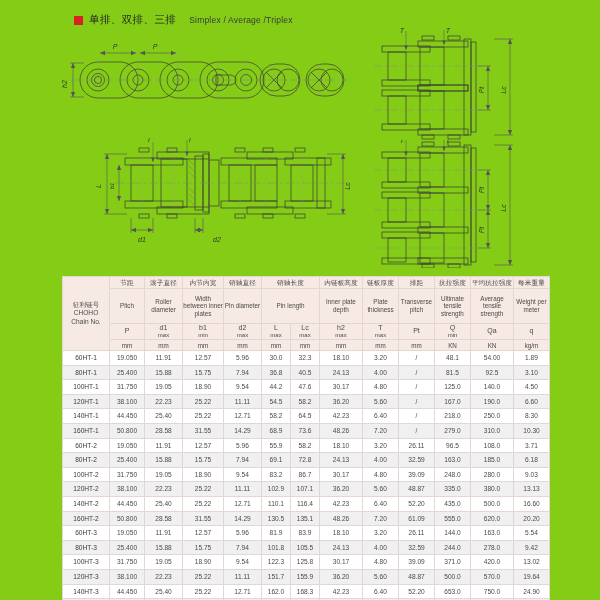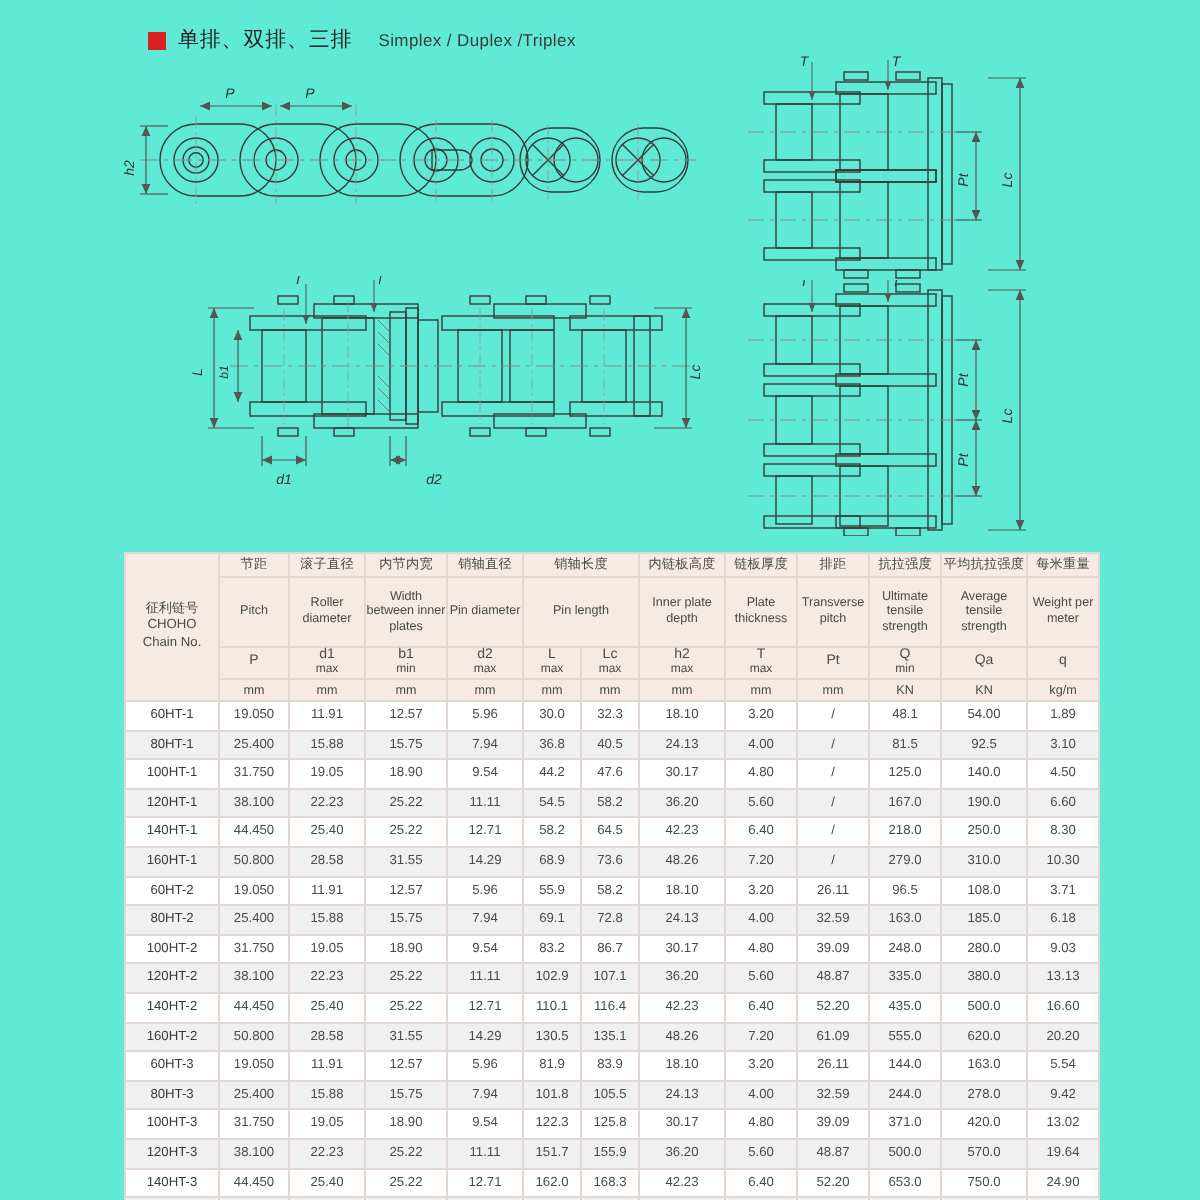--- a/index.html
+++ b/index.html
@@ -8,21 +8,21 @@
     width: 600px;
     height: 600px;
     background: #ffffff;
     font-family: "Liberation Sans", "DejaVu Sans", sans-serif;
     overflow: hidden;
   }
   #page {
     position: relative;
     width: 600px;
     height: 600px;
-    background: #5eead4;
+    background: #84cc16;
     text-decoration: underline;
   }
 
   
   .title-bar {
     position: absolute;
     left: 74px;
     top: 13px;
     display: flex;
     align-items: center;
@@ -154,21 +154,21 @@
   .lbl-s { font-family: "Liberation Sans", sans-serif; font-size: 6px; fill: #333333; font-style: italic; }
 </style>
 </head>
 <body>
 
 <div id="page">
 
   <div class="title-bar">
     <span class="title-bullet"></span>
     <span class="title-cn">单排、双排、三排</span>
-    <span class="title-en">Simplex / Duplex /Triplex</span>
+    <span class="title-en">Simplex / Average /Triplex</span>
   </div>
 
   <div class="diagrams">
 
     <div class="diag" style="left:60px; top:10px;">
       <svg width="290" height="85" viewBox="0 0 290 85">
         <g stroke="#3a3a3a" fill="none" stroke-width="0.7">
 
           <g>
             <path d="M20,42 a18,18 0 0 1 18,-18 h22 a18,18 0 0 1 0,36 h-22 a18,18 0 0 1 -18,-18 z"></path>

